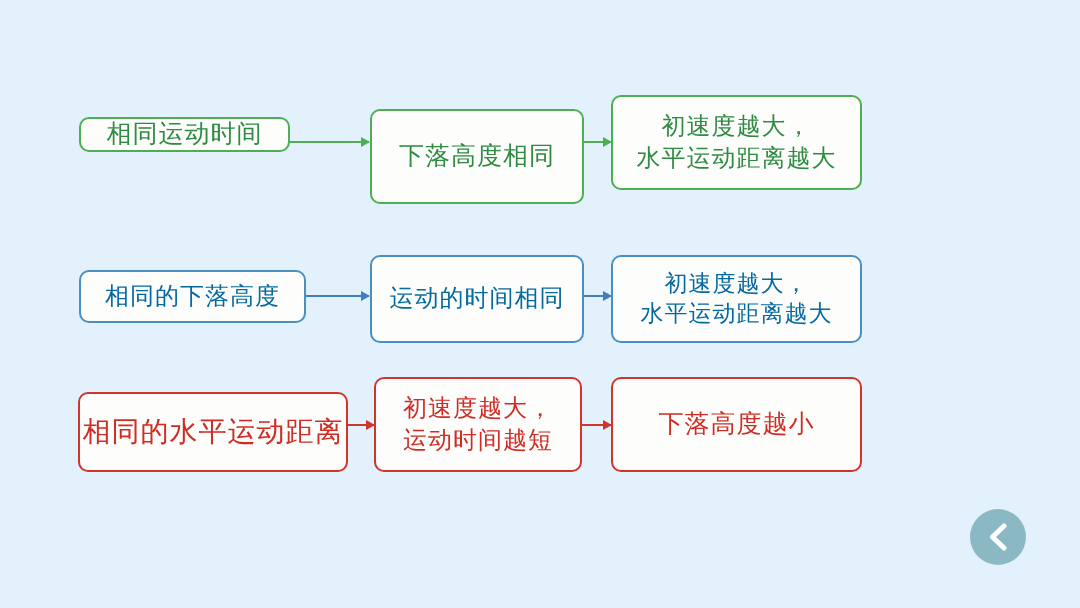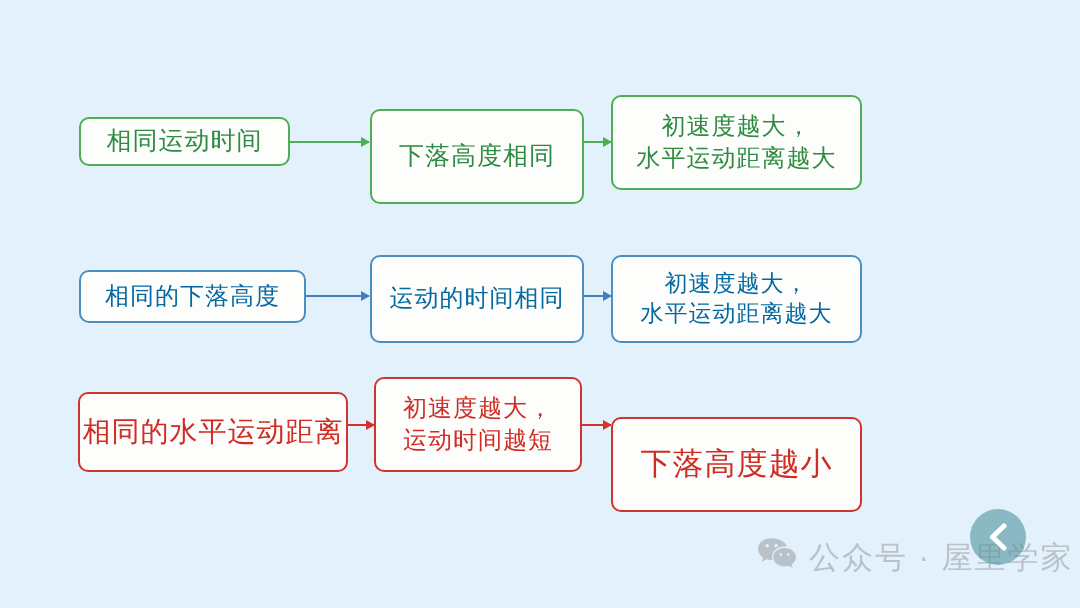--- a/index.html
+++ b/index.html
@@ -106,21 +106,21 @@
   }
   #back-button svg { display: block; }
 </style>
 </head>
 <body>
 
 <div id="stage">
 
   <div class="row-green">
 
-    <div class="node" style="left:79px; top:117px; width:211px; height:49px; font-size:25px;">相同运动时间</div>
+    <div class="node" style="left:79px; top:117px; width:211px; height:35px; font-size:25px;">相同运动时间</div>
 
     <div class="conn" style="left:290px; top:141px; width:79px;">
       <span class="shaft"></span>
       <span class="head"></span>
     </div>
 
     <div class="node" style="left:370px; top:109px; width:214px; height:95px; font-size:25px;">下落高度相同</div>
 
     <div class="conn" style="left:584px; top:141px; width:27px;">
       <span class="shaft"></span>
@@ -161,36 +161,23 @@
     </div>
 
     <div class="node" style="left:374px; top:377px; width:208px; height:95px; font-size:24px;">初速度越大，
 运动时间越短</div>
 
     <div class="conn" style="left:582px; top:424px; width:29px;">
       <span class="shaft"></span>
       <span class="head"></span>
     </div>
 
-    <div class="node" style="left:611px; top:377px; width:251px; height:95px; font-size:31px;margin-top:40px;">下落高度越小</div>
+    <div class="node" style="left:611px; top:377px; width:251px; height:95px; font-size:25px;">下落高度越小</div>
   </div>
 
-  <div id="watermark">
-    <span class="wm-icon">
-      <svg width="40" height="34" viewBox="0 0 40 34" aria-hidden="true">
-        <path fill="#b9c2c8" d="M14.6 1.2C7.1 1.2 1 6.1 1 12.1c0 3.4 2 6.5 5.1 8.5l-1.3 4.2 4.8-2.5c1.6.5 3.3.8 5 .8h.8c-.3-.9-.4-1.8-.4-2.8 0-6.1 6-11 13.4-11 .5 0 1 0 1.5.1C28.6 4.9 22.3 1.2 14.6 1.2z"></path>
-        <circle fill="#e2f1fc" cx="10.2" cy="8.8" r="1.7"></circle>
-        <circle fill="#e2f1fc" cx="19.1" cy="8.8" r="1.7"></circle>
-        <path fill="#b9c2c8" d="M39 20.2c0-5-5.1-9.1-11.4-9.1s-11.4 4.1-11.4 9.1 5.1 9.1 11.4 9.1c1.4 0 2.8-.2 4.1-.6l4 2.1-1.1-3.5c2.7-1.7 4.4-4.3 4.4-7.1z"></path>
-        <circle fill="#e2f1fc" cx="23.8" cy="17.6" r="1.4"></circle>
-        <circle fill="#e2f1fc" cx="31.3" cy="17.6" r="1.4"></circle>
-      </svg>
-    </span>
-    <span>公众号 · 屋里学家</span>
-  </div>
 
   <div id="back-button">
     <span>
       <svg width="26" height="28" viewBox="0 0 26 28" aria-hidden="true">
         <path d="M19 3 L7.5 14 L19 25" fill="none" stroke="#ffffff" stroke-width="5" stroke-linecap="round" stroke-linejoin="round"></path>
       </svg>
     </span>
   </div>
 
 </div>

